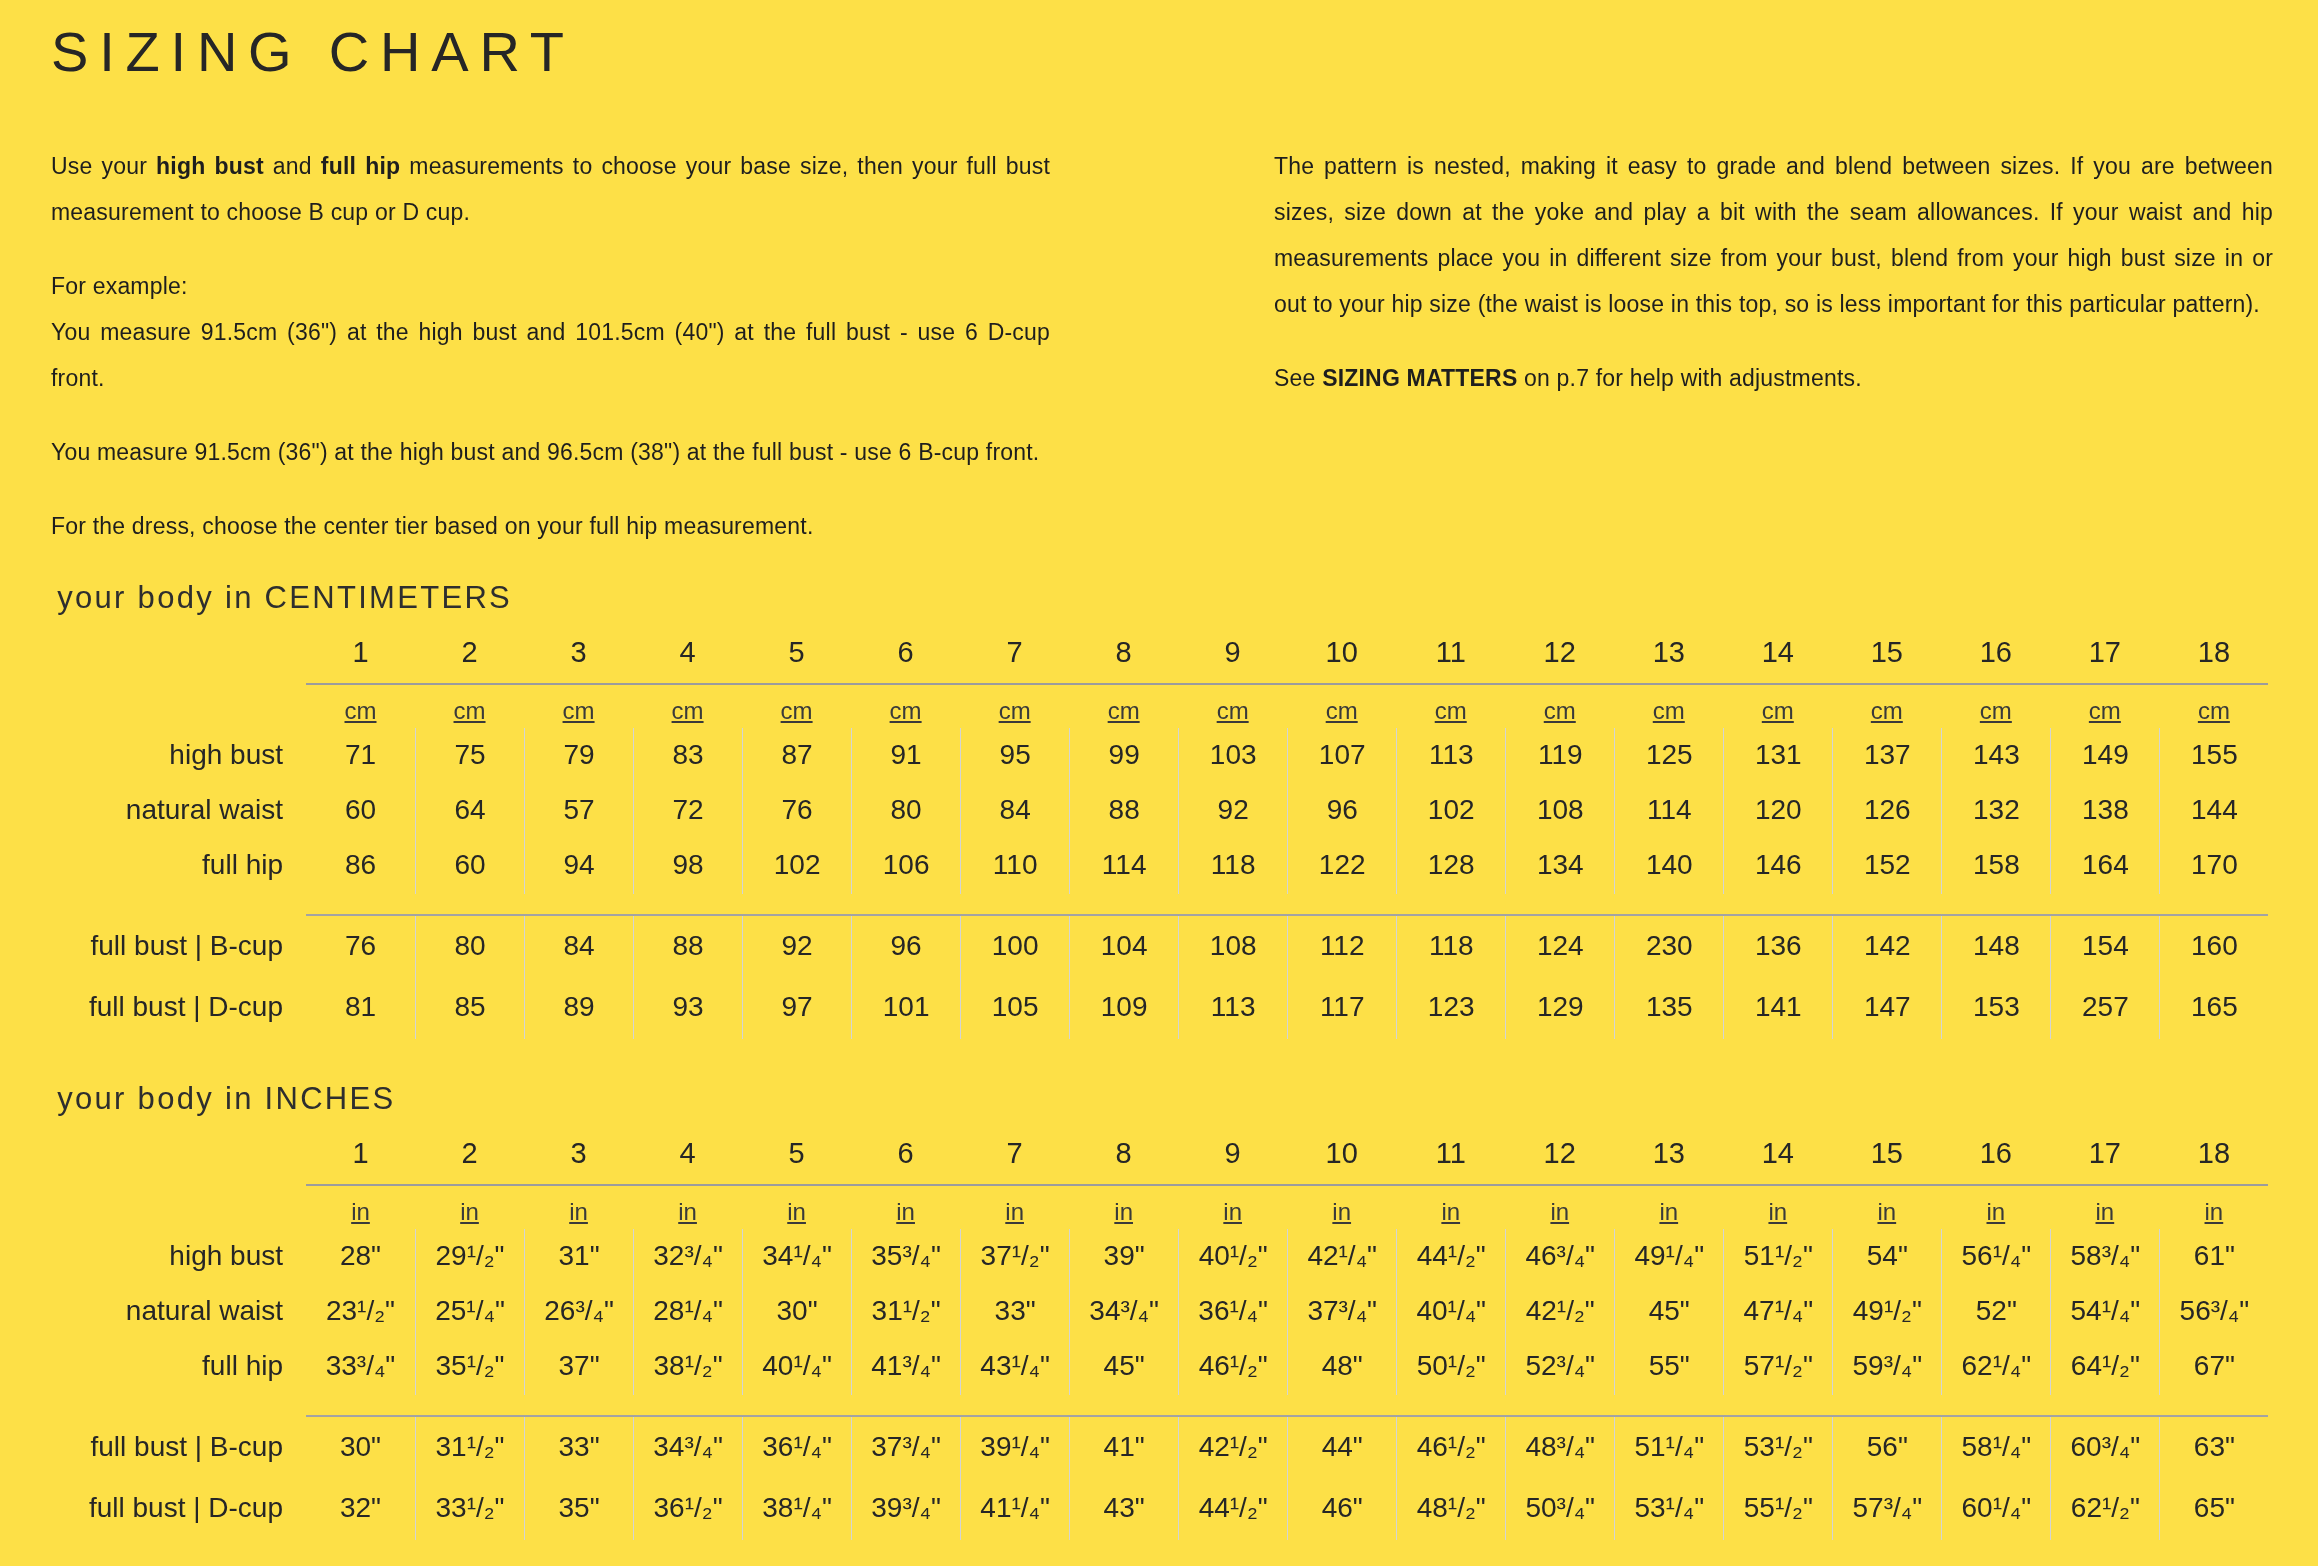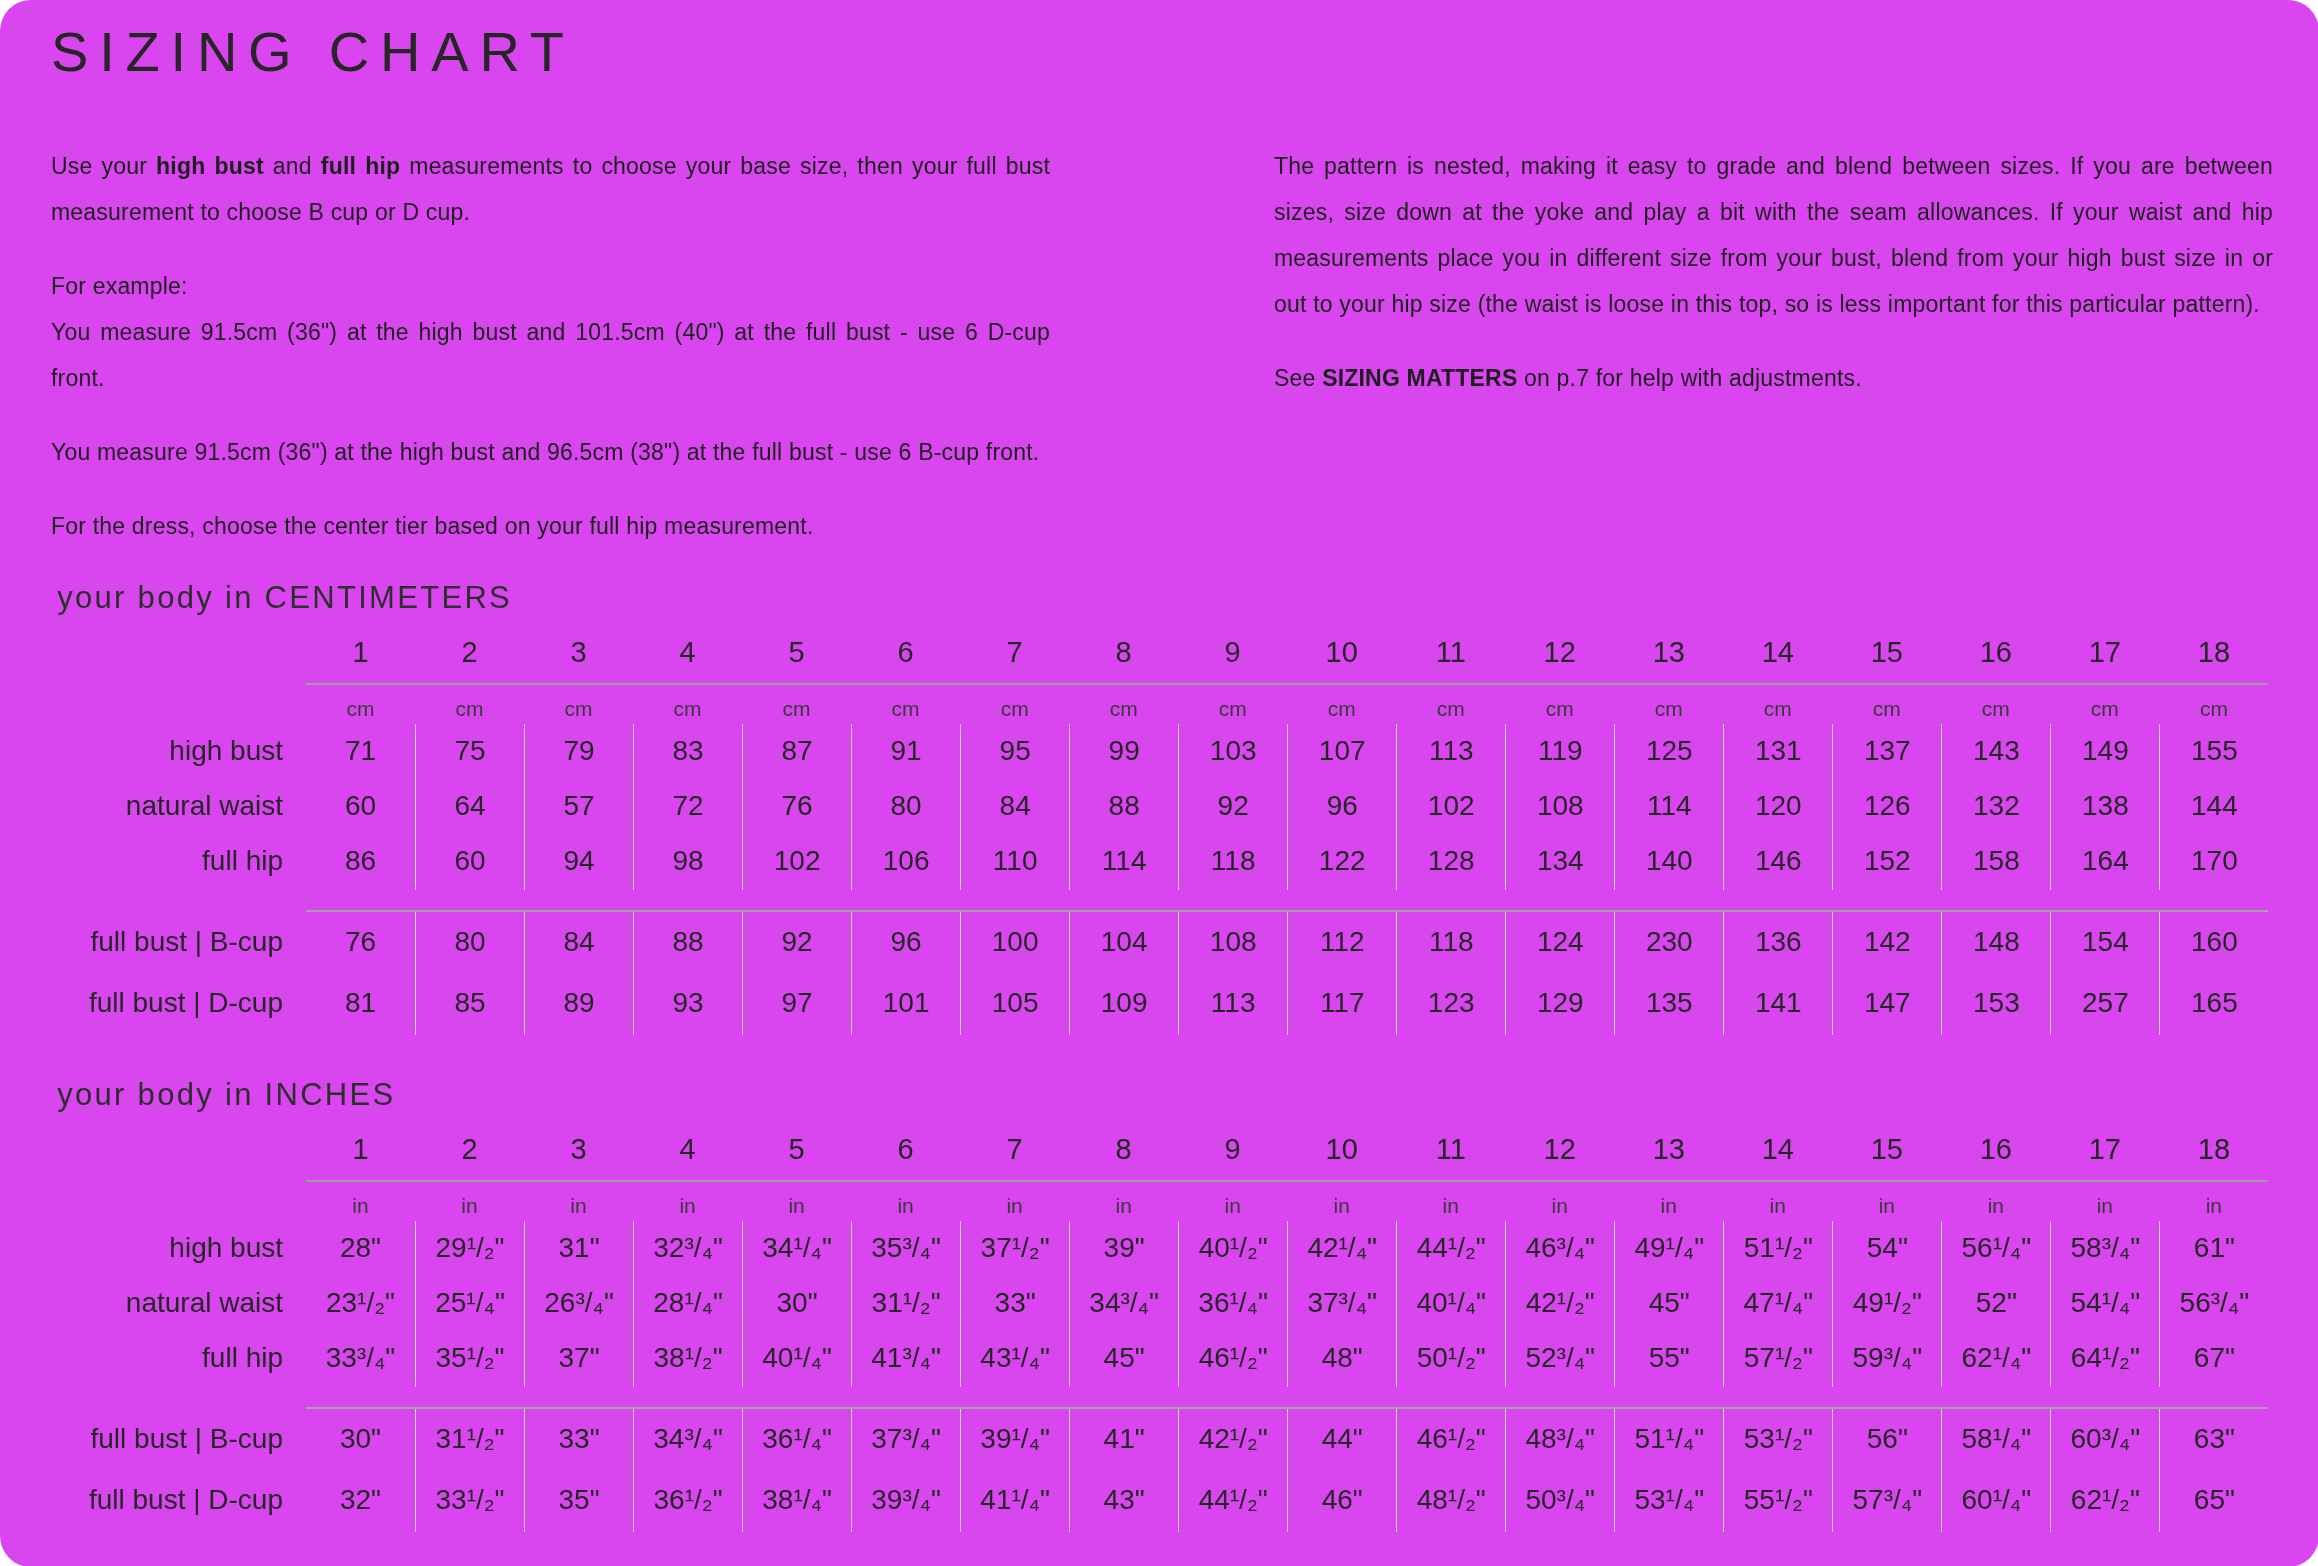--- a/index.html
+++ b/index.html
@@ -1,20 +1,20 @@
 <!DOCTYPE html>
 <html style="font-size:12.4px"><head>
 <meta charset="utf-8">
 <title>Sizing Chart</title>
 <style>
   html,body { margin:0; padding:0; background:#ffffff; }
   .page {
     width:2319px; height:1567px; box-sizing:border-box;
-    padding:18.5px 46px 0 51px; overflow:hidden; background:#d946ef;
-    font-family:"Liberation Sans", sans-serif; color:#242424;border-radius:31px;
+    padding:18.5px 46px 0 51px; overflow:hidden; background:#fde047;
+    font-family:"Liberation Sans", sans-serif; color:#242424;
   }
   .title {
     font-size:56px; font-weight:400; letter-spacing:10.8px;
     color:#262626; margin:0 0 59px 0;
   }
   .cols { display:flex; gap:224px; margin-bottom:31px; }
   .col {
     flex:1; font-size:23px; line-height:46px; text-align:justify;
     color:#1e1e1e; letter-spacing:0.2px;
   }
@@ -28,21 +28,21 @@
   .table-block { margin-top:18px; padding-right:4.6px; }
   .table-block + .table-block { margin-top:42px; }
   .size-table { display:grid; grid-template-columns:255px repeat(18, 1fr); }
   .c-corner, .c-spacer, .c-label-empty { min-height:0; }
   .c-sizehead {
     text-align:center; font-size:29px; color:#262626; padding:0 0 14px 0;
   }
   .c-rule { border-top:2.3px solid #9c9c9c; height:0; }
   .c-rule2 { margin-top:20px; border-top-color:#a3a3a3; }
   .c-unit {
-    text-align:center; font-size:21px; color:#3a3a3a; padding:12.4px 0 3.1px 0;
+    text-align:center; font-size:24px; color:#3a3a3a; padding:12.4px 0 3.1px 0;text-decoration:underline;
   }
   .c-label {
     text-align:right; white-space:nowrap; font-size:28px; color:#262626;
     padding:10.8px 23px 12.4px 0;
   }
   .c-val {
     text-align:center; font-size:28px; color:#262626; padding:10.8px 0 12.4px 0;
     white-space:nowrap;
   }
   .c-bustlabel, .c-bustval { padding-top:14px; padding-bottom:15.5px; }

